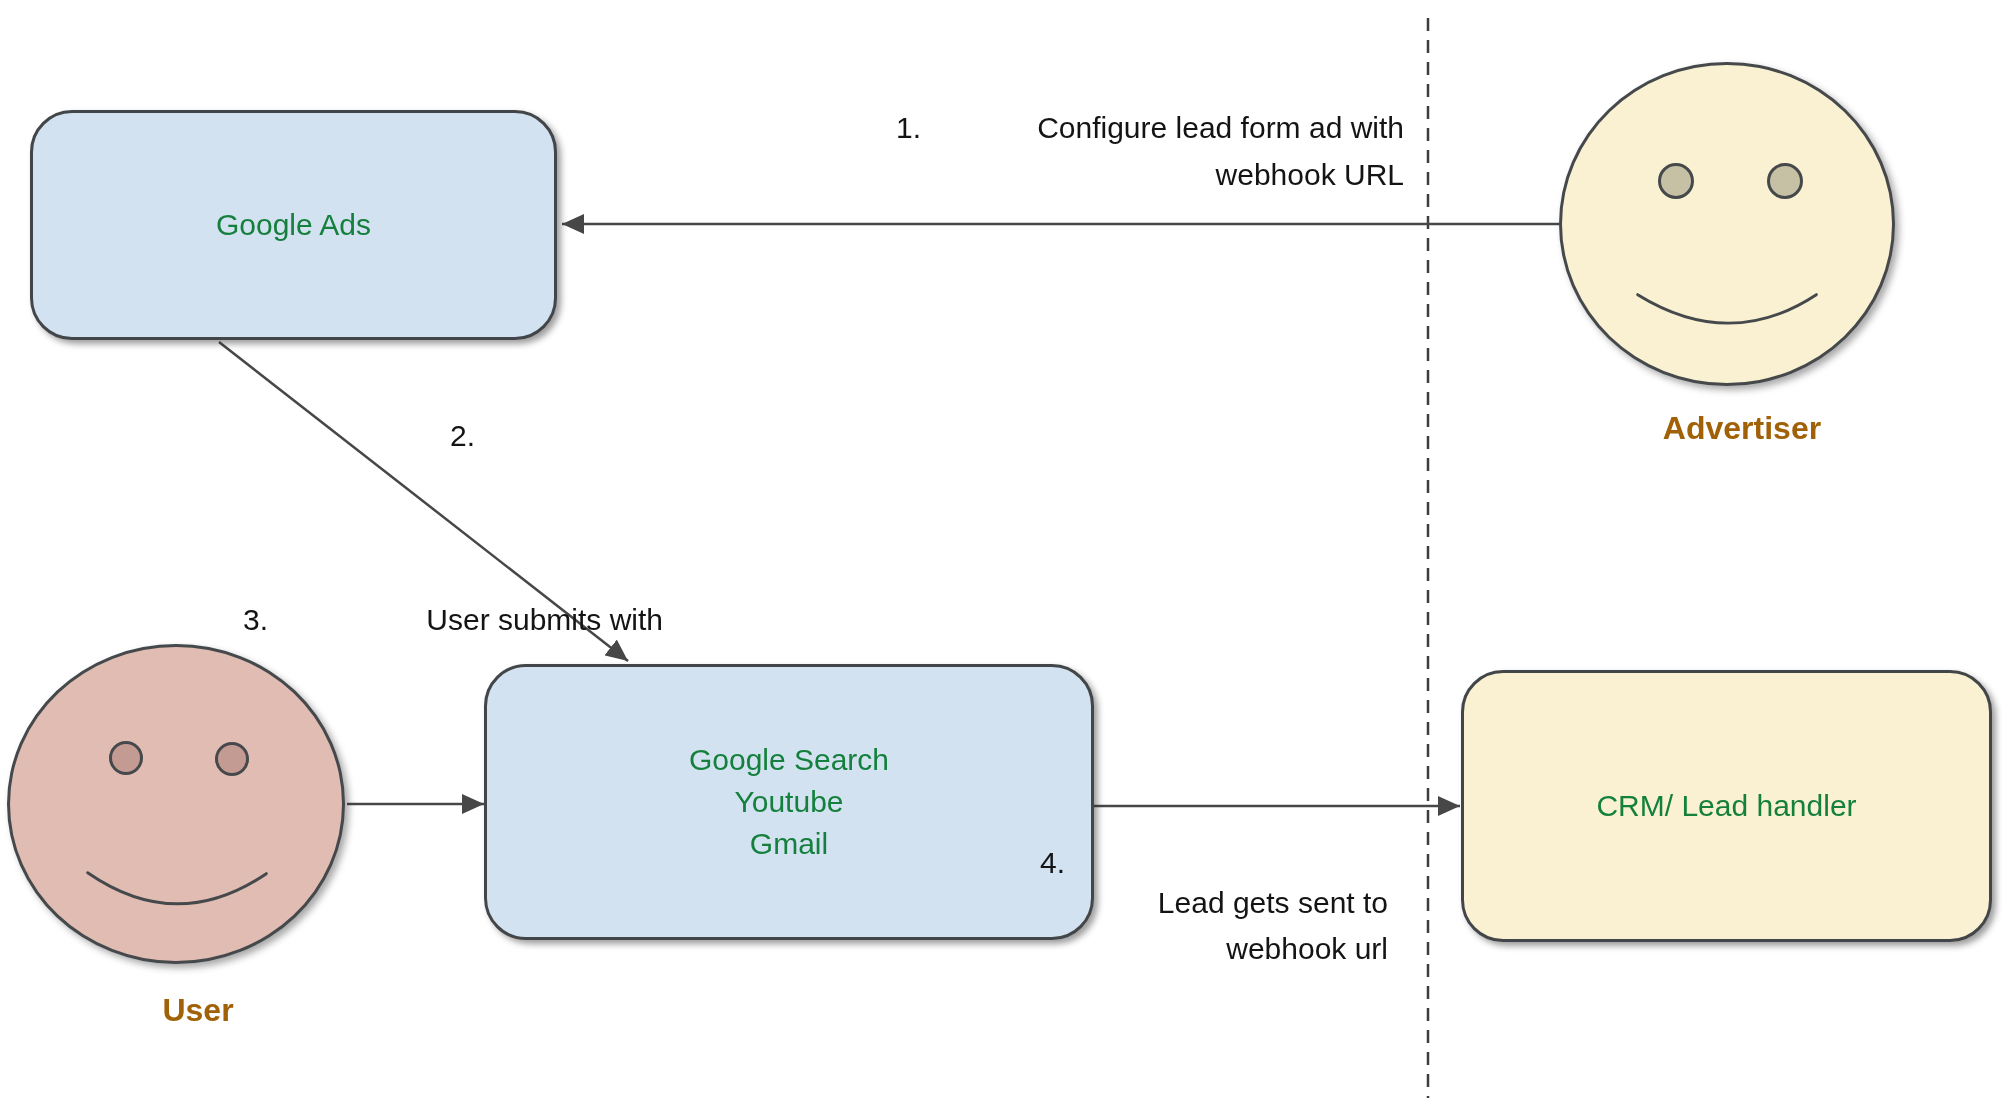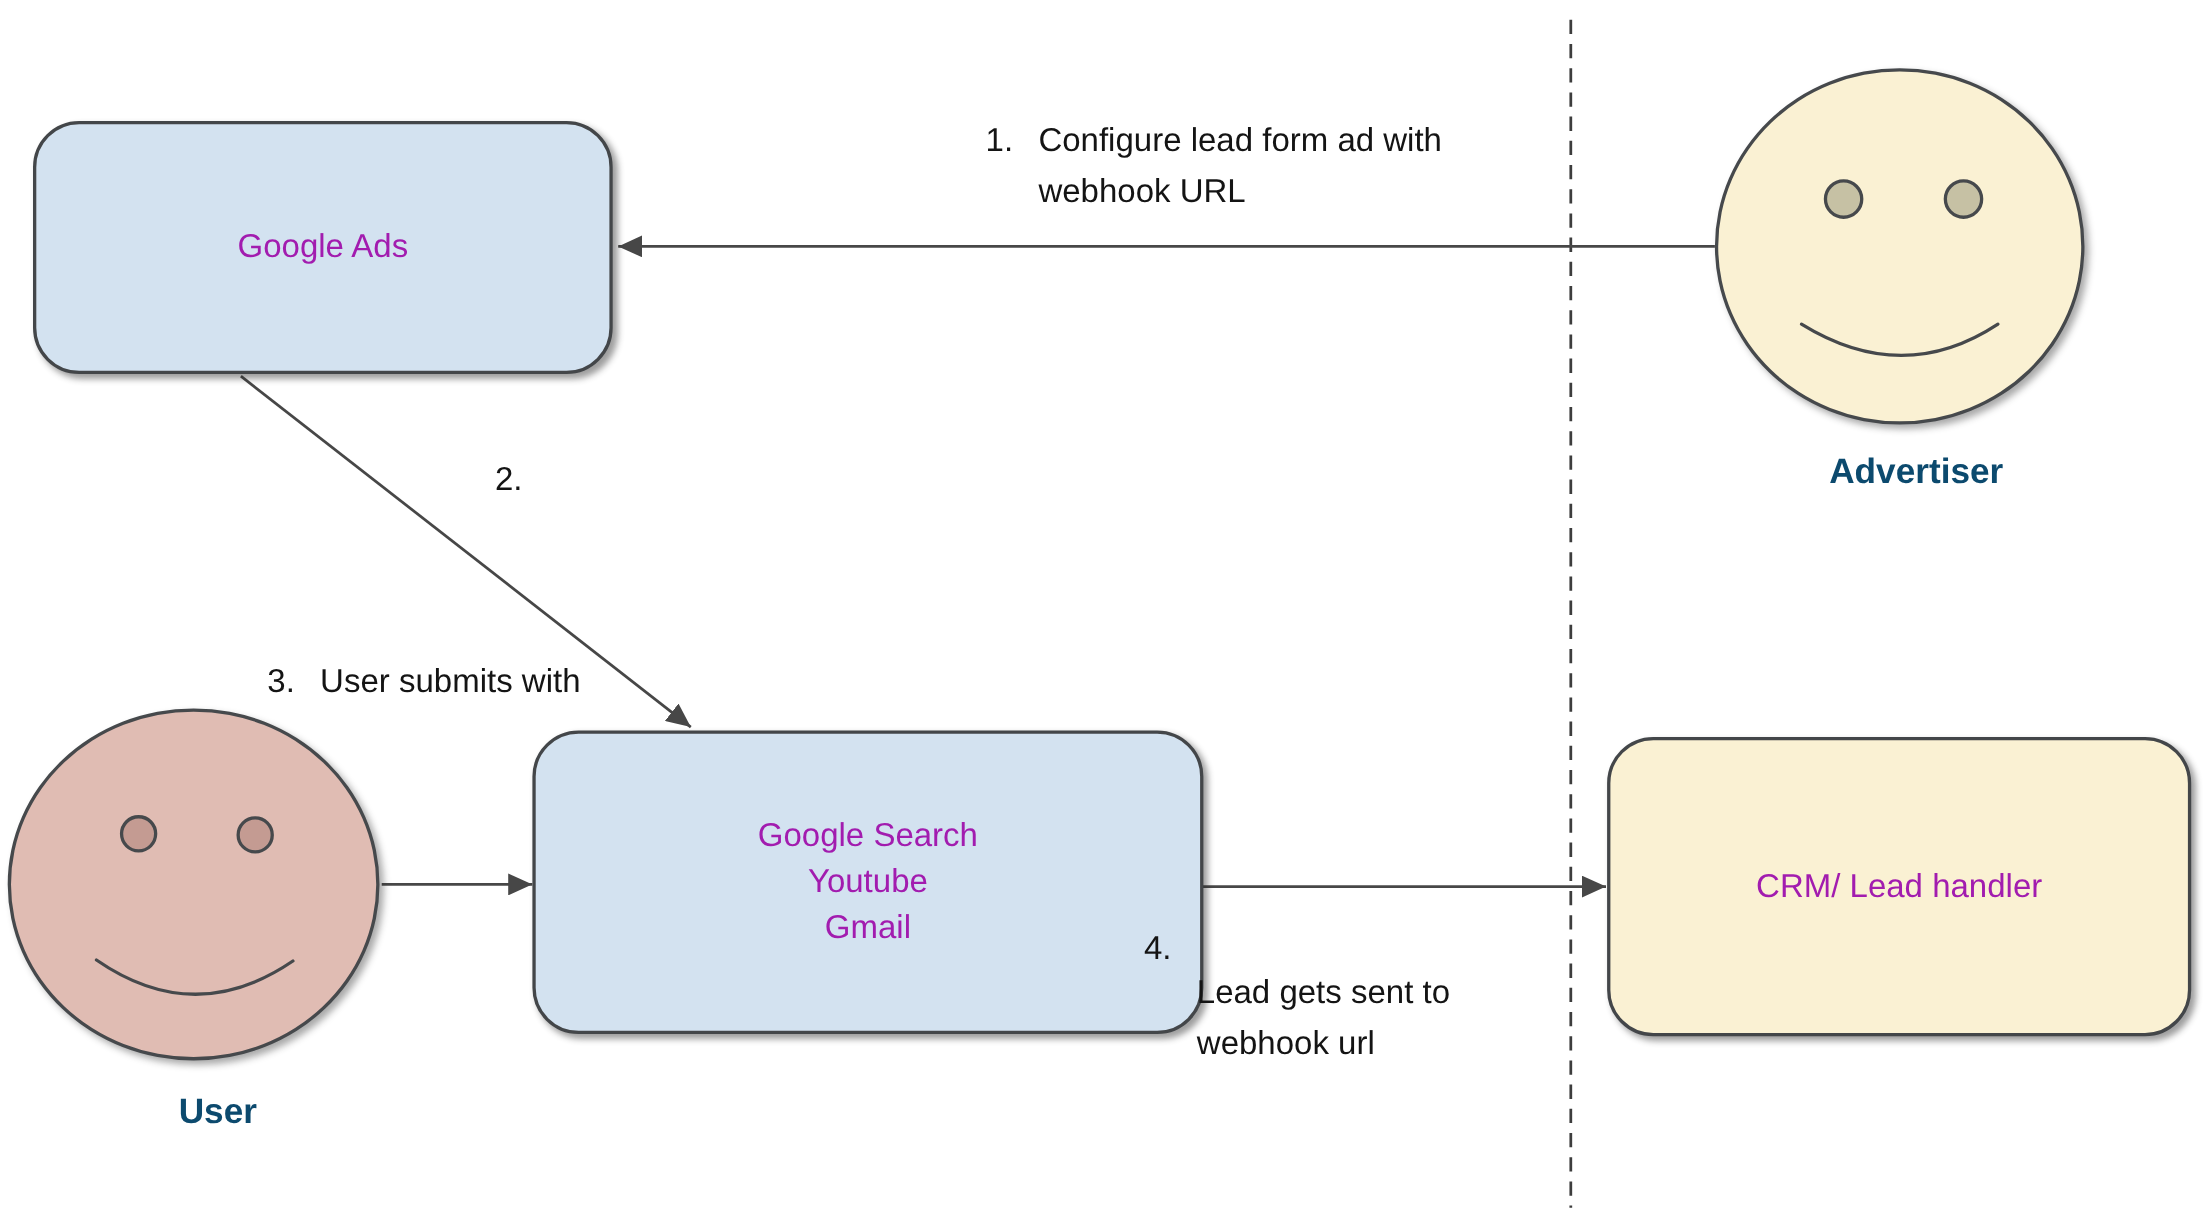--- a/index.html
+++ b/index.html
@@ -21,21 +21,21 @@
     border: 3px solid #434649;
     border-radius: 42px;
     background: #d3e2f0;
     box-shadow: 4px 4px 6px rgba(40,40,40,0.45);
     display: flex;
     align-items: center;
     justify-content: center;
     text-align: center;
     font-size: 30px;
     line-height: 42px;
-    color: #a21caf;
+    color: #15803d;
   }
   .box-ga   { left: 30px;   top: 110px; width: 527px; height: 230px; }
   .box-mid  { left: 484px;  top: 664px; width: 610px; height: 276px; }
   .box-crm  { left: 1461px; top: 670px; width: 531px; height: 272px; background: #faf1d3; align-items: center; }
 
   
   .face {
     position: absolute;
     box-sizing: border-box;
     border: 3px solid #46494c;
@@ -58,35 +58,35 @@
   .eye-usr-right { left: 205px; top: 95px; }
   .smile-svg { position: absolute; left: 0; top: 0; width: 100%; height: 100%; }
 
   
   .actor-label {
     position: absolute;
     transform: translateX(-50%);
     font-size: 32px;
     font-weight: bold;
     white-space: nowrap;
-    color: #0c4a6e;
+    color: #a16207;
   }
   .label-advertiser { left: 1742px; top: 410px; }
   .label-user       { left: 178px;  top: 992px; margin-left: 20px; }
 
   
   .step {
     position: absolute;
     display: flex;
     font-size: 30px;
     line-height: 47px;
     color: #141414;
   }
   .step .num { flex: 0 0 48px; }
-  .step .txt { flex: 1 1 auto; }
+  .step .txt { flex: 1 1 auto; text-align: right; }
   .step-1 { left: 896px;  top: 104px; width: 518px; }
   .step-2 { left: 450px;  top: 412px; width: 420px; white-space: nowrap; }
   .step-3 { left: 243px;  top: 596px; width: 420px; white-space: nowrap; }
   .step-4 { left: 1040px; top: 840px; width: 388px; line-height: 46px; }
   .step-1 .txt { max-width: 460px; }
   .step-4 .txt { max-width: 300px; margin-top: 40px; }
 </style>
 </head>
 <body>
 

